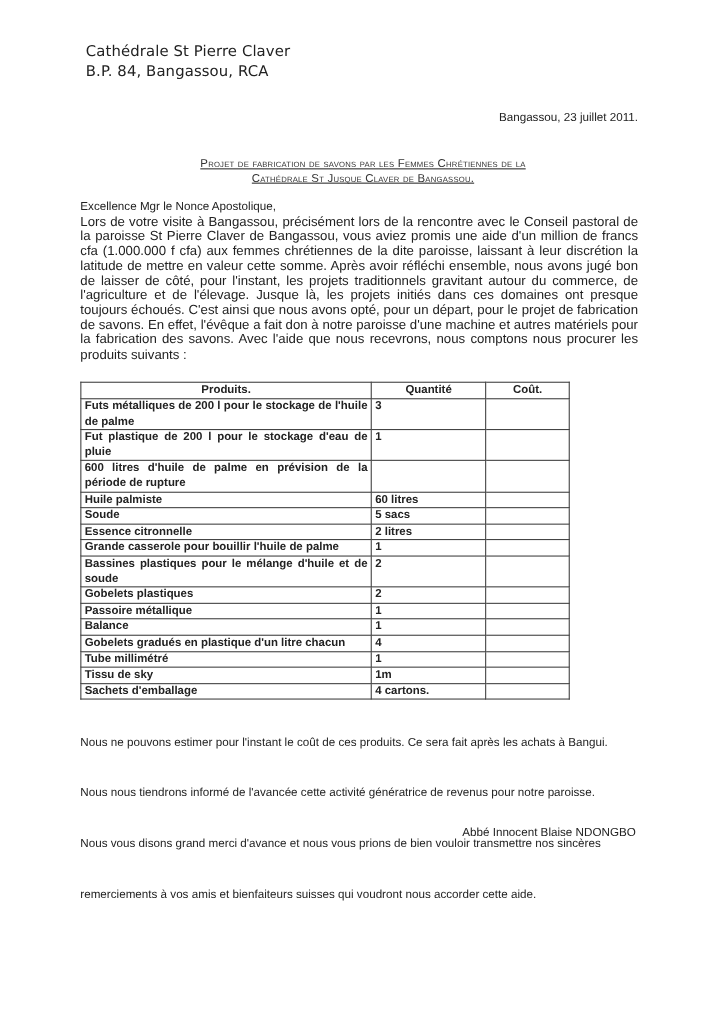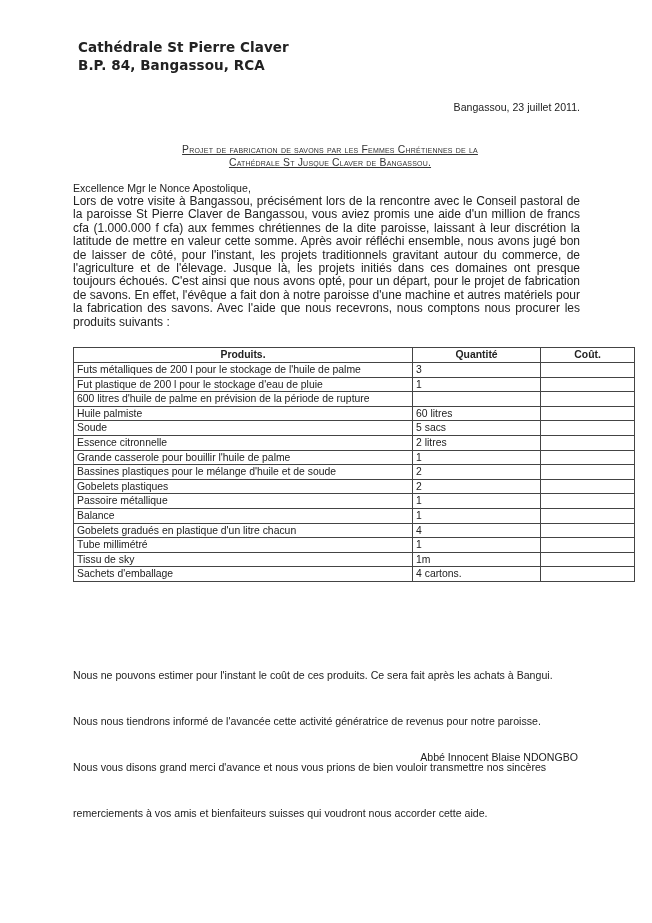--- a/index.html
+++ b/index.html
@@ -3,21 +3,21 @@
   <meta charset="utf-8">
   <style>
     html, body { margin: 0; padding: 0; background: #ffffff; }
     body {
       width: 652px; height: 923px; position: relative; overflow: hidden;
       font-family: "Liberation Sans", sans-serif; color: #1a1a1a;
     }
     .page { position: absolute; left: 0; top: 0; width: 652px; height: 923px; background: #fff; }
     .letterhead {
       position: absolute; left: 78px; top: 38px;
-      font-family: "DejaVu Sans", sans-serif; font-weight: bold; font-size: 13.5px; line-height: 18px;
+      font-family: "DejaVu Sans", sans-serif; font-weight: normal; font-size: 13.5px; line-height: 18px;
       color: #222; letter-spacing: 0.1px;
     }
     .letterhead div { white-space: nowrap; }
     .date {
       position: absolute; right: 72px; top: 101px;
       font-size: 10.6px; color: #222; white-space: nowrap;
     }
     .title {
       position: absolute; left: 80px; width: 500px; top: 143px;
       text-align: center; font-size: 10.4px; line-height: 13px;
@@ -26,25 +26,25 @@
     .title div { white-space: nowrap; }
     .salutation {
       position: absolute; left: 73px; top: 182px;
       font-size: 10.6px; color: #222; white-space: nowrap; text-align: center;
     }
     .body-para {
       position: absolute; left: 73px; width: 507px; top: 195px;
       font-size: 12px; line-height: 13.4px; text-align: justify; color: #222;
     }
     table.products {
-      position: absolute; left: 73px; top: 347px; width: 562px;
+      position: absolute; left: 73px; top: 347px; width: 445px;
       border-collapse: collapse; font-size: 10.4px; color: #222;
     }
     table.products th, table.products td {
-      border: 1px solid #444; padding: 0 3px; vertical-align: top; line-height: 13.6px;
+      border: 1px solid #444; padding: 0 3px; vertical-align: top; line-height: 13.6px; font-weight: bold;
     }
     table.products th { font-weight: bold; text-align: center; height: 14px; }
     table.products td.prod { width: 300px; text-align: justify; }
     table.products td.qty { width: 109px; }
     table.products td.cost { width: 78px; }
     .closing {
       position: absolute; left: 73px; width: 510px; top: 637px;
       font-size: 10.6px; line-height: 15px; color: #222;
     }
     .closing div { white-space: nowrap; margin-top: 31px; }

